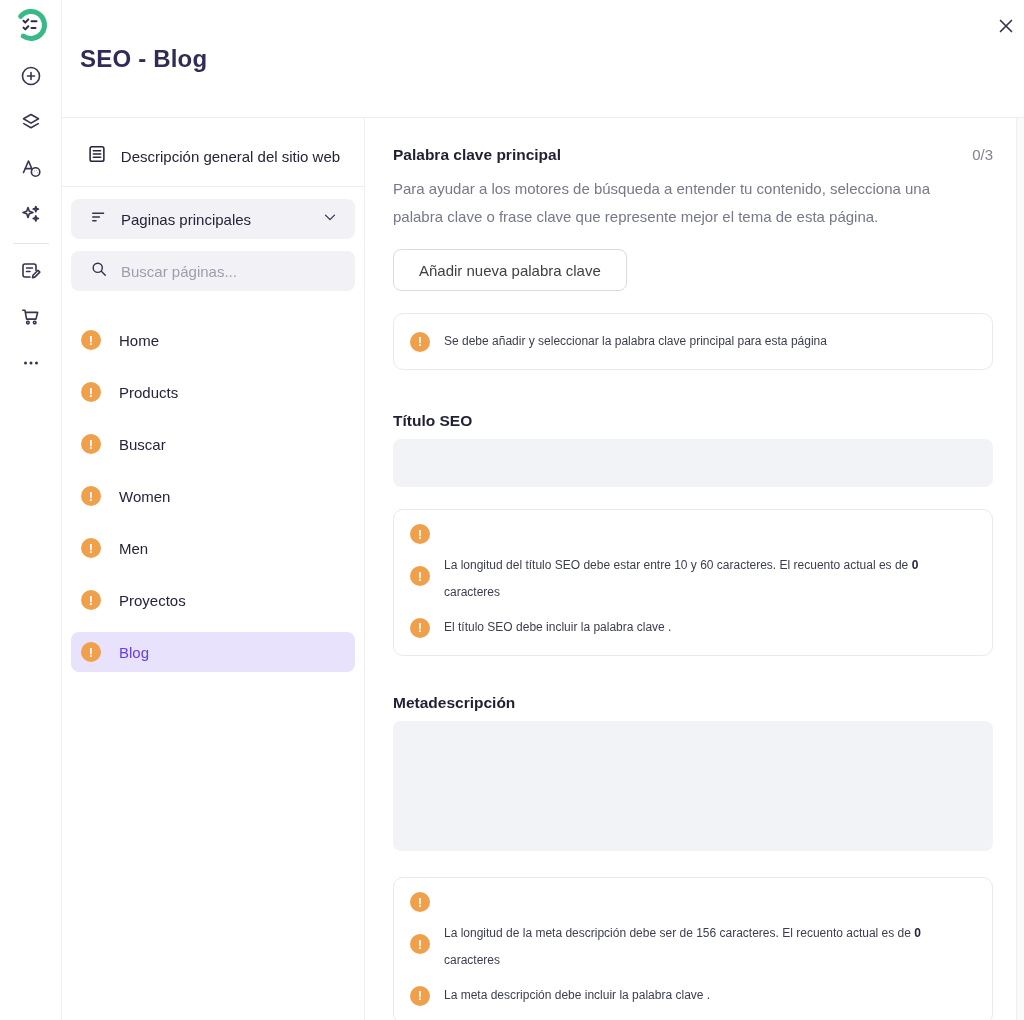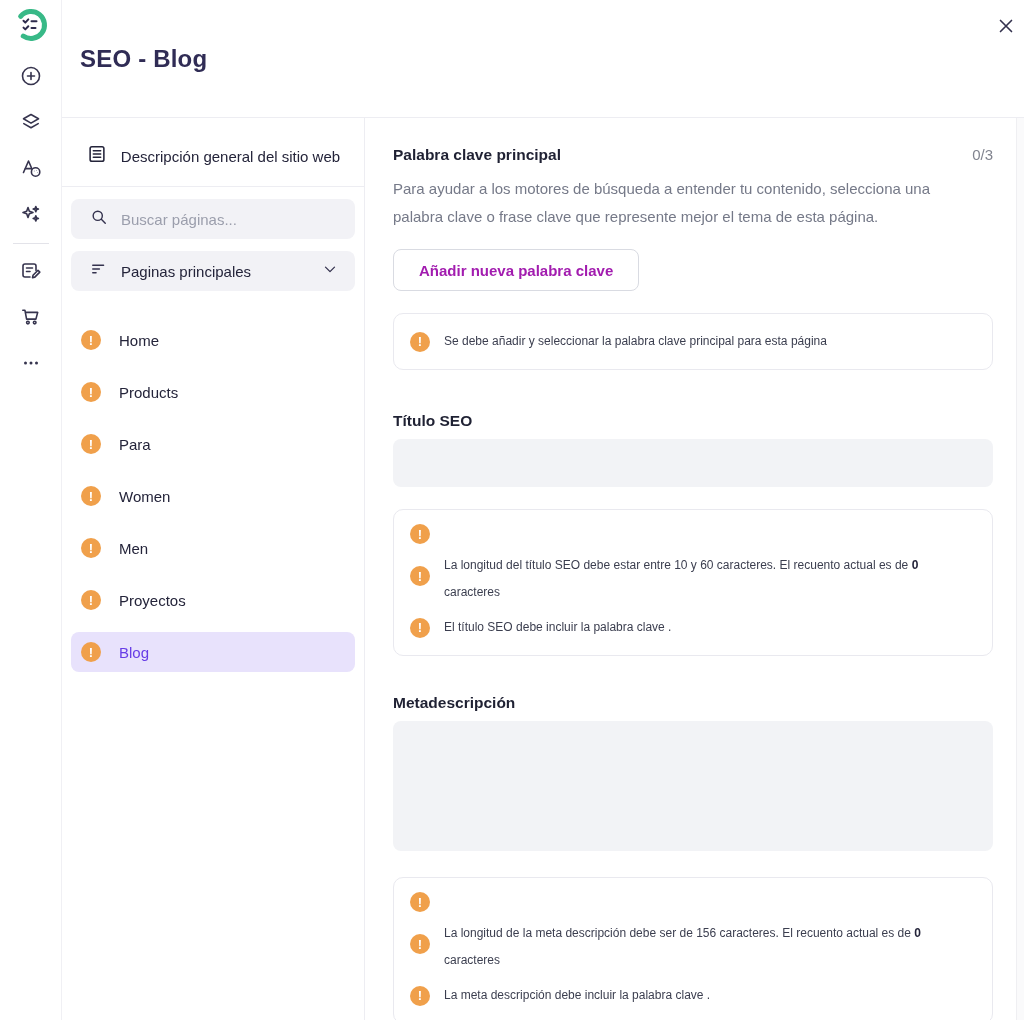--- a/index.html
+++ b/index.html
@@ -60,21 +60,21 @@
                    background:#fafafb; border-left:1px solid #efeff2; cursor:pointer; }
   .content { width:600px; }
 
   .section-head { display:flex; align-items:baseline; justify-content:space-between;gap:16px; }
   .section-title { font-size:15.5px; font-weight:700; color:#1f2133; }
   .counter { font-size:15px; color:#81848f; }
   .section-desc { margin-top:11px; font-size:15px; line-height:28px; color:#757988; max-width:585px; }
 
   .add-keyword-btn { margin-top:18px; height:42px; padding:0 25px; background:#fff;
                      border:1px solid #d9dbe2; border-radius:8px; cursor:pointer;
-                     font-family:"Liberation Sans", sans-serif; font-size:15px; font-weight:700; color:#a21caf; }
+                     font-family:"Liberation Sans", sans-serif; font-size:15px; font-weight:400; color:#404040; }
 
   .warn-card { margin-top:22px; border:1px solid #e9e9ef; border-radius:10px; padding:14px 16px;
                display:flex; flex-direction:column; gap:8px; background:#fff; }
   .warn-row { display:flex; align-items:flex-start; gap:14px; }
   .warn-row .warn-badge { margin-top:3px; }
   .warn-row.vcenter { align-items:center; }
   .warn-row.vcenter .warn-badge { margin-top:0; }
   .warn-text { font-size:12px; line-height:27px; color:#3b3e4f; }
   .warn-text b { font-weight:700; color:#24243a; }
 
@@ -190,56 +190,56 @@
           <span>
             <svg width="22" height="22" viewBox="0 0 24 24">
                 <rect x="4.5" y="4" width="15" height="16" rx="2"></rect>
                 <path d="M8 8.5h8M8 12h8M8 15.5h8"></path>
               </svg>
           </span>
           <span class="overview-label">Descripción general del sitio web</span>
         </div>
         <hr class="panel-divider">
 
-        <div class="pill">
-          <span>
-            <svg width="20" height="20" viewBox="0 0 24 24">
-                <circle cx="10.5" cy="10.5" r="5.5"></circle>
-                <path d="M14.8 14.8L19.5 19.5"></path>
-              </svg>
-          </span>
-          <input class="search-input" type="text" placeholder="Buscar páginas..." style="">
-        </div>
-
         <div class="pill dropdown">
           <span>
             <svg width="20" height="20" viewBox="0 0 24 24">
                 <path d="M4.5 7.5h13M4.5 12h8M4.5 16.5h4"></path>
               </svg>
           </span>
           <span class="dropdown-label">Paginas principales</span>
           <span>
             <svg width="18" height="18" viewBox="0 0 24 24">
                 <path d="M6 9.5l6 6 6-6"></path>
               </svg>
           </span>
         </div>
 
+        <div class="pill">
+          <span>
+            <svg width="20" height="20" viewBox="0 0 24 24">
+                <circle cx="10.5" cy="10.5" r="5.5"></circle>
+                <path d="M14.8 14.8L19.5 19.5"></path>
+              </svg>
+          </span>
+          <input class="search-input" type="text" placeholder="Buscar páginas..." style="">
+        </div>
+
         <div class="page-list">
           <div class="page-item">
             <span class="warn-badge">!</span>
             <span class="page-label">Home</span>
           </div>
           <div class="page-item">
             <span class="warn-badge">!</span>
             <span class="page-label">Products</span>
           </div>
           <div class="page-item">
             <span class="warn-badge">!</span>
-            <span class="page-label">Para</span>
+            <span class="page-label">Buscar</span>
           </div>
           <div class="page-item">
             <span class="warn-badge">!</span>
             <span class="page-label">Women</span>
           </div>
           <div class="page-item">
             <span class="warn-badge">!</span>
             <span class="page-label">Men</span>
           </div>
           <div class="page-item">

